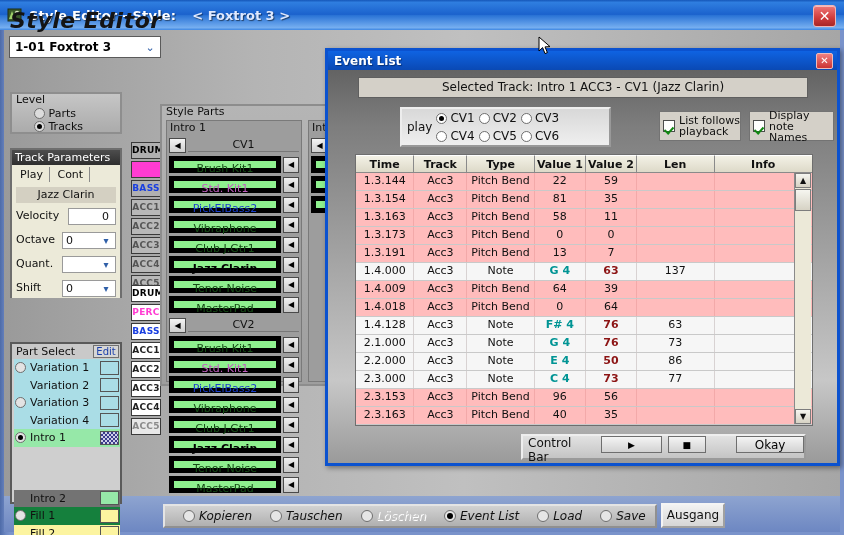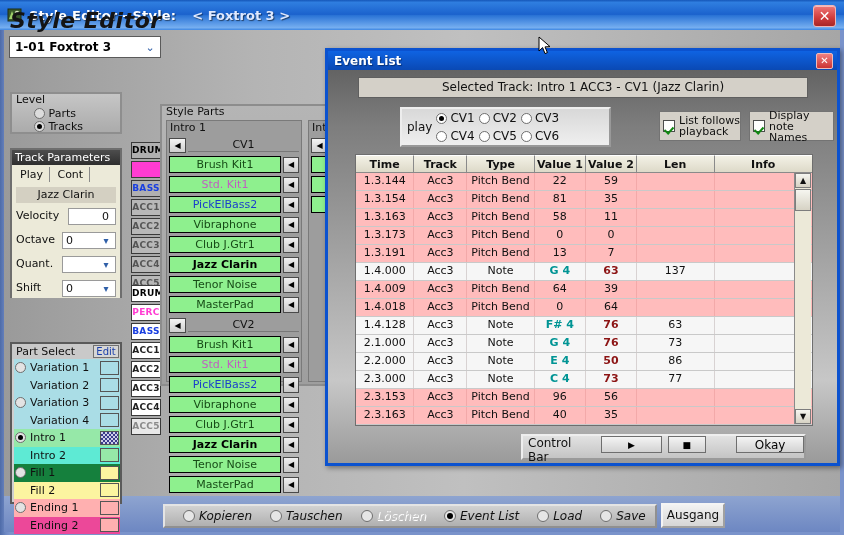--- a/index.html
+++ b/index.html
@@ -106,21 +106,21 @@
   .sp-col{position:absolute;top:14px;width:136px;height:262px;background:#9d9d9d;
     border:1px solid #7a7a7a;box-sizing:border-box;}
   .sp-col .hdr{position:absolute;left:3px;top:0;font-size:11px;color:#111;}
   .cvrow{position:relative;height:18px;margin:2px 2px 1px 2px;display:flex;align-items:center;}
   .arrbtn{width:17px;height:15px;background:linear-gradient(to bottom,#f4f4f4,#cfcfcf);
     border:1px solid #4a4a4a;box-sizing:border-box;display:flex;align-items:center;justify-content:center;
     font-size:8px;color:#000;flex:0 0 auto;}
   .cvlabel{flex:1;text-align:center;font-size:11px;color:#111;
     border-bottom:1px solid #787878;margin-left:2px;}
   .prow2{position:relative;height:19px;margin:1px 2px;display:flex;align-items:center;}
-  .pbtn{flex:1;height:17px;background:#8ef08e;border:1px solid #000000;box-sizing:border-box;
+  .pbtn{flex:1;height:17px;background:#8ef08e;border:5px solid #000000;box-sizing:border-box;
     text-align:center;line-height:15px;font-size:11px;color:#0f3a0f;}
   .parr{width:16px;height:16px;margin-left:2px;background:linear-gradient(to bottom,#f0f0f0,#c8c8c8);
     border:1px solid #4a4a4a;box-sizing:border-box;display:flex;align-items:center;justify-content:center;
     font-size:8px;color:#000;flex:0 0 auto;}
 
   
   .evwin{position:absolute;left:325px;top:48px;width:515px;height:418px;
     background:linear-gradient(to bottom,#5a5a5a 0%,#7d7d7d 18%,#a9a9a9 55%,#c7c7c7 80%,#9a9a9a 100%);
     border:3px solid #0b52cf;box-sizing:border-box;box-shadow:2px 2px 5px rgba(0,0,0,.4);}
   .ev-title{position:absolute;left:0;top:0;width:100%;height:19px;
@@ -295,21 +295,21 @@
           <div class="ps-row" style="background: rgb(170, 221, 230);">
             <span class="rd blank"></span>
             <span class="nm">Variation 4</span>
             <span class="sw" style="background: rgb(170, 221, 230);"></span>
           </div>
           <div class="ps-row" style="background: rgb(150, 232, 168);">
             <span class="rd on"></span>
             <span class="nm">Intro 1</span>
             <span class="sw checker"></span>
           </div>
-          <div class="ps-row" style="background: #5eead4;">
+          <div class="ps-row" style="background: #737373; margin-top: 43px;">
             <span class="rd blank"></span>
             <span class="nm">Intro 2</span>
             <span class="sw" style="background: rgb(150, 232, 168);"></span>
           </div>
           <div class="ps-row" style="background: #15803d;">
             <span class="rd"></span>
             <span class="nm">Fill 1</span>
             <span class="sw" style="background: rgb(252, 244, 160);"></span>
           </div>
           <div class="ps-row" style="background: rgb(252, 244, 160);">

